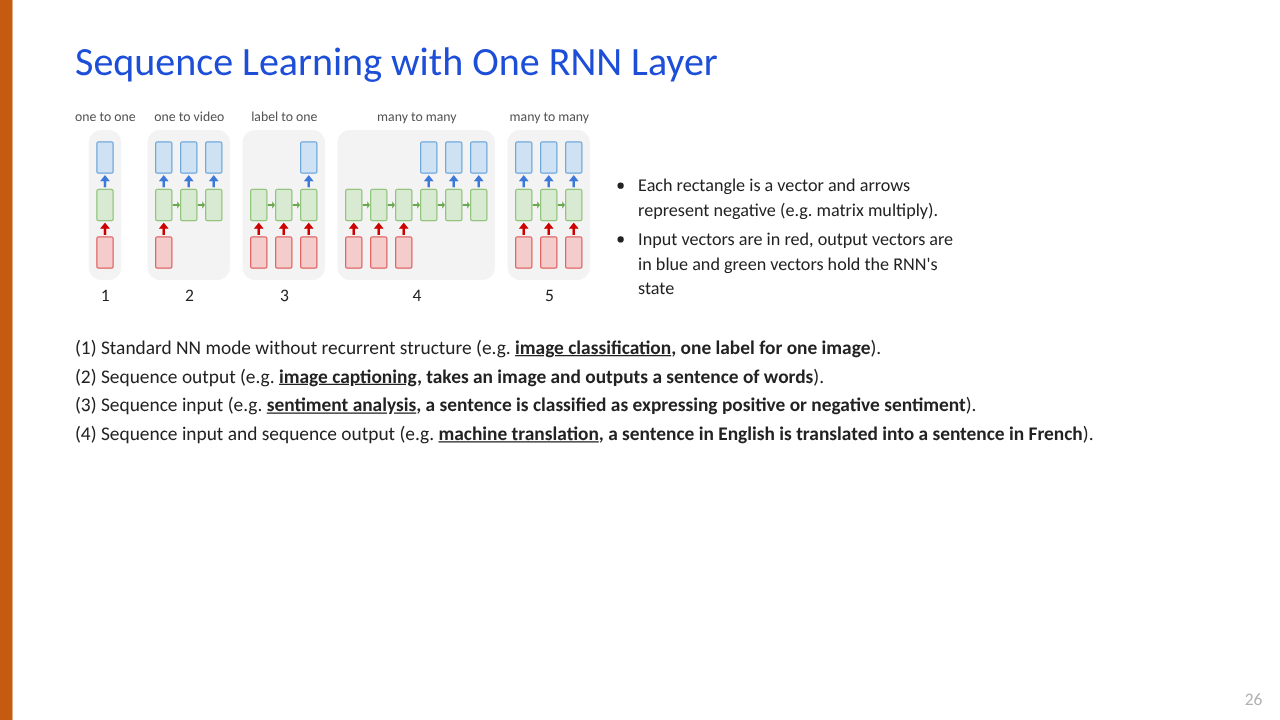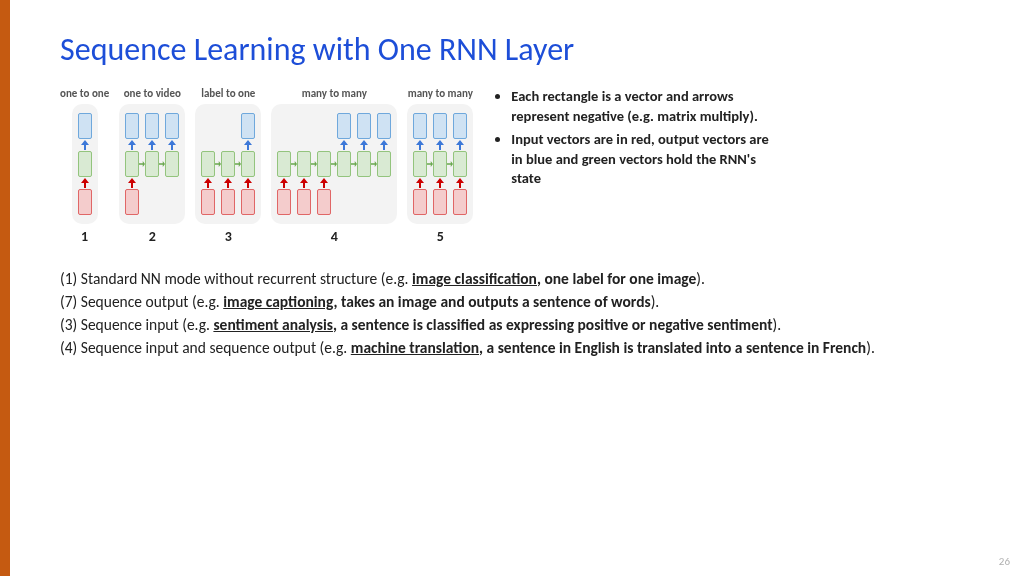--- a/index.html
+++ b/index.html
@@ -22,22 +22,21 @@
   }
   .title {
     font-size: 32px;
     font-weight: 400;
     color: #1d4ed8;
     margin-bottom: 18px;
   }
   .upper {
     display: flex;
     gap: 20px;
-    align-items: flex-start;
-    font-weight: bold;
+    align-items: flex-end;
   }
   .diagrams {
     display: flex;
     gap: 10px;
     align-items: flex-start;
   }
   .dia-col {
     display: flex;
     flex-direction: column;
     align-items: center;
@@ -110,21 +109,21 @@
     line-height: 1.35;
     color: #222;
   }
   .body-text p { margin-bottom: 2px; }
   .u { text-decoration: underline; }
   .b { font-weight: 700; }
   .page-num {
     position: absolute;
     right: 14px;
     bottom: 8px;
-    font-size: 11px;
+    font-size: 14px;
     color: #b0b0b0;
   }
 </style>
 </head>
 <body>
 
 <div class="accent-bar"></div>
 
 <div class="slide">
   <h1 class="title">Sequence Learning with One RNN Layer</h1>
@@ -468,21 +467,21 @@
         <li>Input vectors are in red, output vectors are in blue and green vectors hold the RNN's state</li>
       </ul>
     </div>
   </div>
 
   <div class="body-text">
     <p>
       <span>(1) Standard NN mode without recurrent structure (e.g. </span><span class="b u">image classification</span><span class="b">, one label for one image</span><span>).</span>
     </p>
     <p>
-      <span>(7) Sequence output (e.g. </span><span class="b u">image captioning</span><span class="b">, takes an image and outputs a sentence of words</span><span>).</span>
+      <span>(2) Sequence output (e.g. </span><span class="b u">image captioning</span><span class="b">, takes an image and outputs a sentence of words</span><span>).</span>
     </p>
     <p>
       <span>(3) Sequence input (e.g. </span><span class="b u">sentiment analysis</span><span class="b">, a sentence is classified as expressing positive or negative sentiment</span><span>).</span>
     </p>
     <p>
       <span>(4) Sequence input and sequence output (e.g. </span><span class="b u">machine translation</span><span class="b">, a sentence in English is translated into a sentence in French</span><span>).</span>
     </p>
   </div>
 </div>
 

